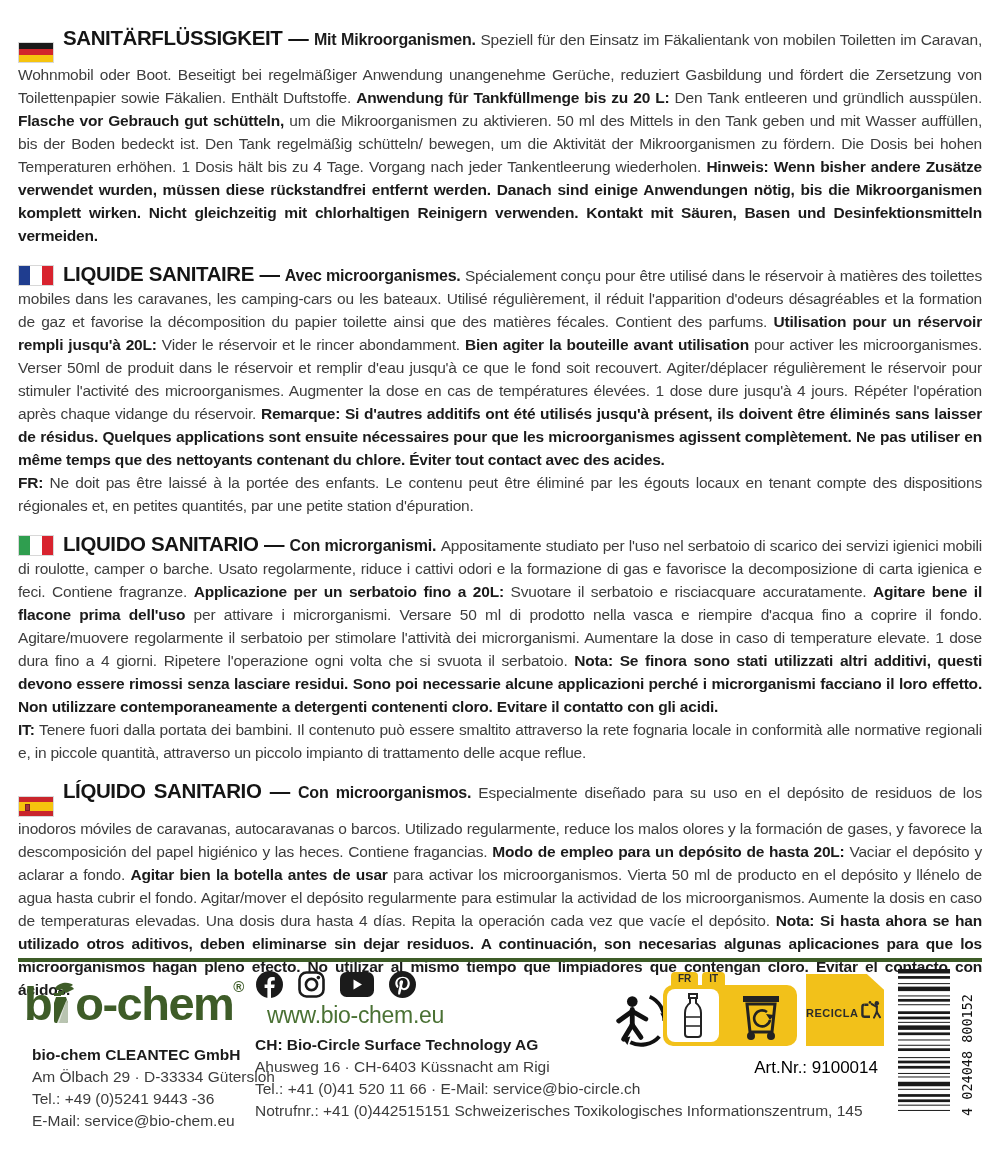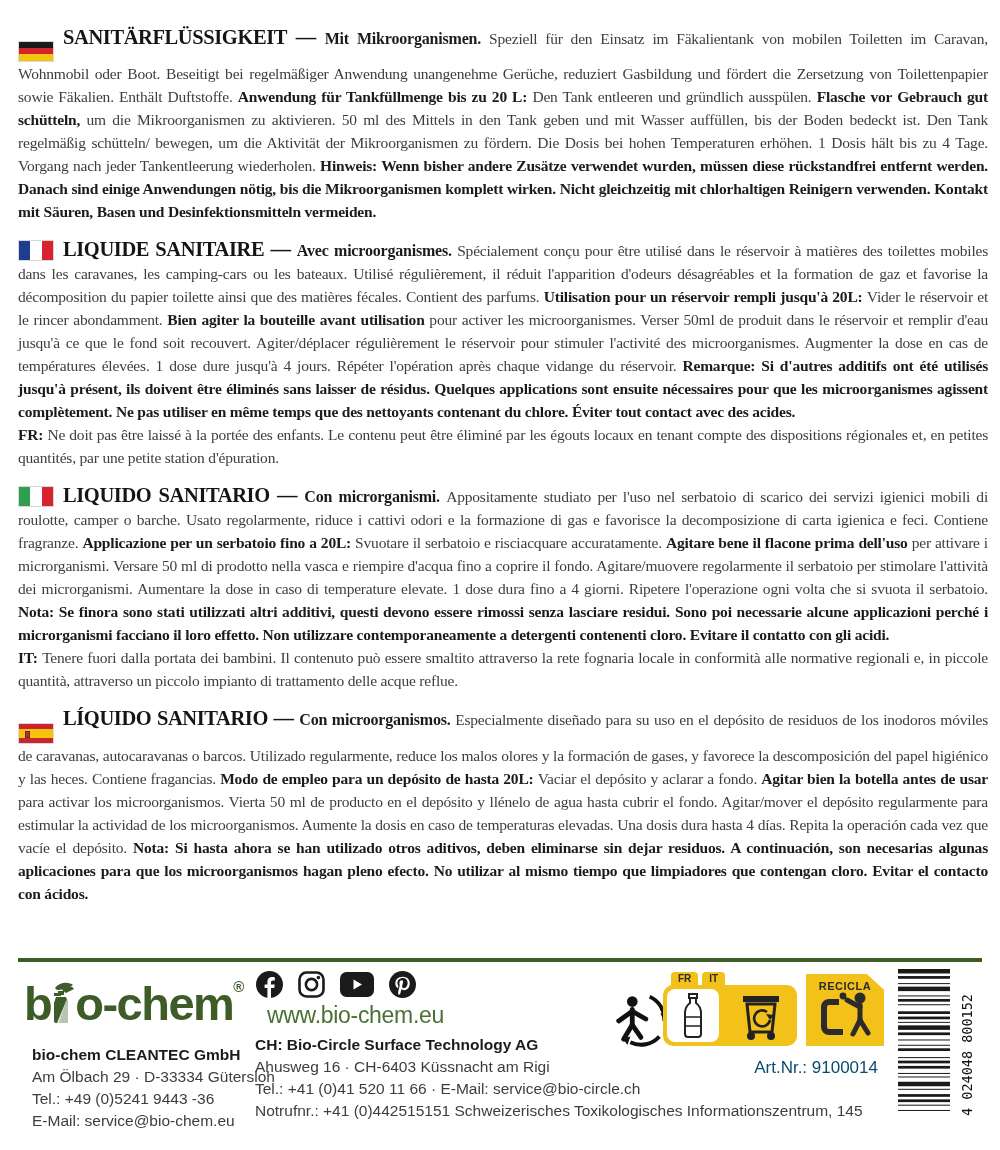--- a/index.html
+++ b/index.html
@@ -1,18 +1,18 @@
 <!DOCTYPE html>
 <html><head>
 <meta charset="utf-8">
 <style>
   html,body{margin:0;padding:0;background:#ffffff;}
   body{width:1000px;height:1150px;position:relative;overflow:hidden;
        font-family:"Liberation Sans",sans-serif;-webkit-font-smoothing:antialiased;}
-  main{padding:26px 12px 0 18px;font-family:Liberation Serif, serif;}
+  main{padding:26px 18px 0 18px;}
   .section{margin-bottom:15px;}
   .body-para{margin:0;font-size:15.5px;line-height:23px;letter-spacing:-0.2px;
              color:#3d3d3d;text-align:justify;}
   .r{font-weight:400;color:#3d3d3d;}
   .b{font-weight:700;color:#1b1b1b;}
   .sec-title{font-weight:700;color:#151515;font-size:20.5px;letter-spacing:-0.4px;}
   .sec-sub{font-weight:700;color:#1b1b1b;font-size:16px;}
   .flag{display:inline-flex;width:36px;height:21px;vertical-align:-4px;margin-right:9px;
         border:1px solid #d8d8d8;box-sizing:border-box;position:relative;overflow:hidden;}
   .flag.horizontal{flex-direction:column;}
@@ -38,24 +38,24 @@
   .frit .tabs{position:absolute;top:0;left:8px;display:flex;gap:4px;}
   .frit .tab{background:#f2c11a;color:#2b2b2b;font-weight:700;font-size:10px;
              padding:1px 7px 8px 7px;border-radius:4px 4px 0 0;}
   .frit .cardbody{position:absolute;top:13px;left:0;width:134px;height:61px;
              background:#f2c11a;border-radius:10px;display:flex;}
   .frit .bottlebox{background:#ffffff;border-radius:8px;margin:4px;width:52px;height:53px;
              display:flex;align-items:center;justify-content:center;}
   .frit .binbox{flex:1;display:flex;align-items:center;justify-content:center;}
   .recicla{position:absolute;top:16px;left:806px;width:78px;height:72px;background:#f2c11a;
            clip-path:polygon(0 0,78% 0,100% 22%,100% 100%,0 100%);
-           display:flex;flex-direction:column;align-items:center;}
+           display:flex;flex-direction:row;align-items:center;}
   .recicla-text{font-weight:700;font-size:11px;color:#2b2b2b;margin-top:6px;letter-spacing:0.5px;}
   .artnr{position:absolute;top:100px;left:700px;width:178px;text-align:right;
-         font-size:17px;color:#0c4a6e;}
+         font-size:17px;color:#000000;}
   .barcode{position:absolute;top:10px;left:898px;}
 </style>
 </head>
 <body>
 
 <main>
   <div id="sections">
       <div class="section">
         <p class="body-para"><span class="flag horizontal">
             <span class="stripe" style="background: rgb(26, 26, 26);"></span>

